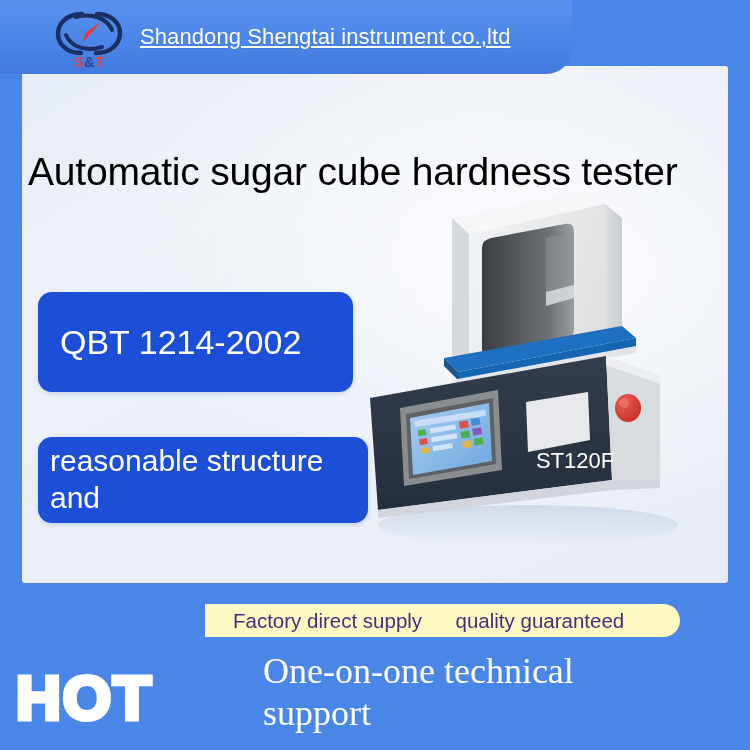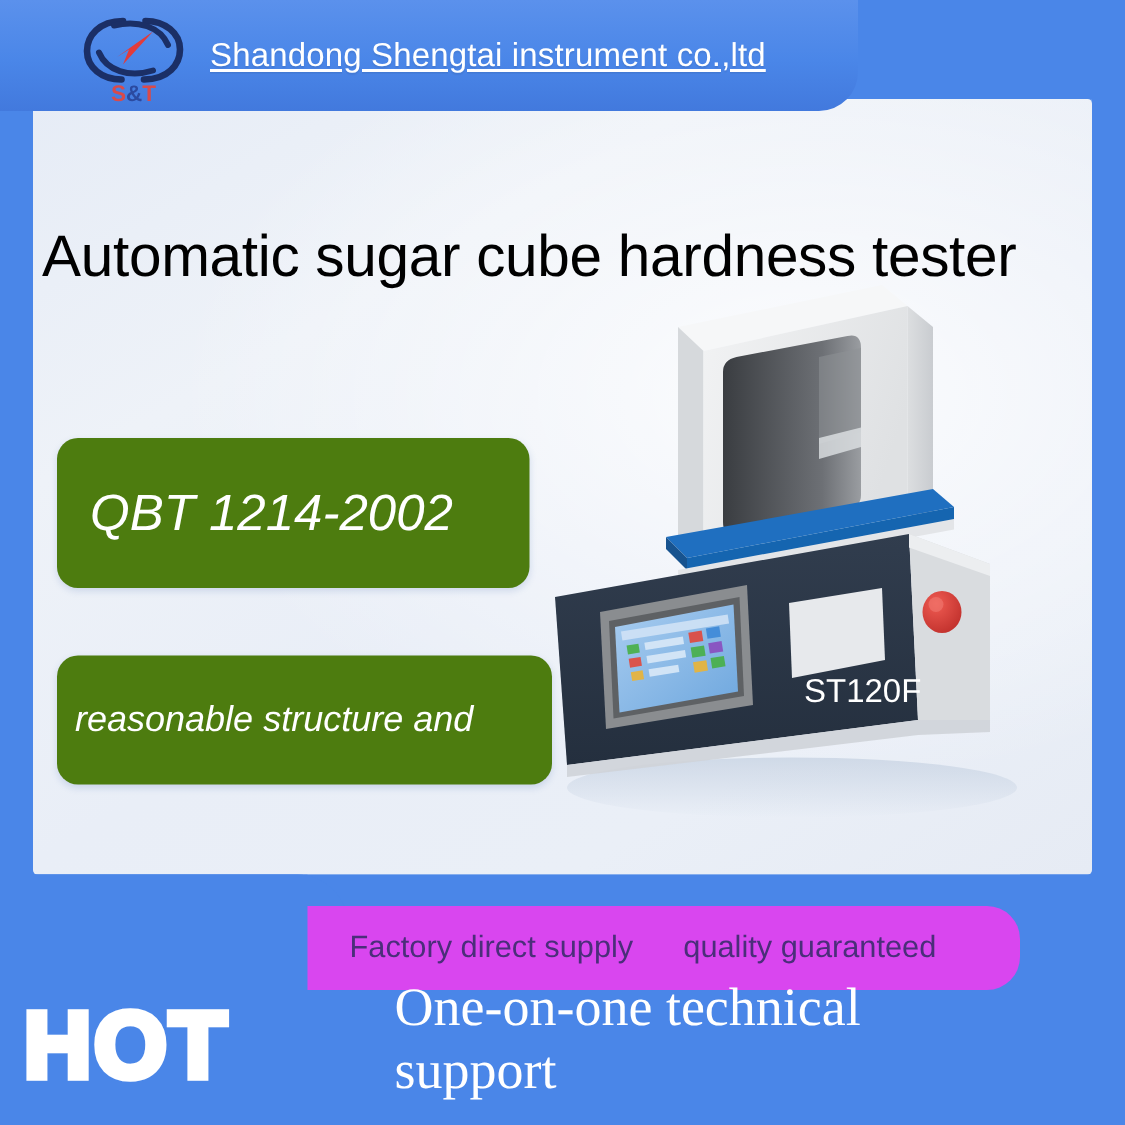--- a/index.html
+++ b/index.html
@@ -52,31 +52,31 @@
 
   
   .main-title{
     position:absolute;left:28px;top:150px;width:700px;
     font-size:39px;color:#000000;letter-spacing:-.2px;white-space:nowrap;
     z-index:5;
   }
 
   
   .chip{
-    position:absolute;background:#4d7c0f;color:#fff;border-radius:14px;
+    position:absolute;background:#1d4ed8;color:#fff;border-radius:14px;
     box-shadow:0 2px 5px rgba(60,100,170,.18);z-index:5;
-    display:flex;align-items:center;font-style:italic;
+    display:flex;align-items:center;
   }
   .chip-standard{
     left:38px;top:292px;width:315px;height:100px;
     font-size:34px;padding-left:22px;box-sizing:border-box;
   }
   .chip-feature{
     left:38px;top:437px;width:330px;height:86px;
-    font-size:24px;padding-left:12px;box-sizing:border-box;line-height:1.23;
+    font-size:30px;padding-left:12px;box-sizing:border-box;line-height:1.23;
   }
   .chip-feature .l2{display:block;text-align:center;}
 
   
   .product{
     position:absolute;left:360px;top:180px;width:340px;height:370px;z-index:4;
   }
   .product svg{display:block;}
 
   
@@ -87,22 +87,22 @@
   .bottom-block:before{
     content:"";position:absolute;left:0;top:0;width:232px;height:36px;
     background:#4a86e8;border-top-right-radius:34px;
   }
   .hot-badge{
     position:absolute;left:16px;top:633px;z-index:9;
     font-size:62px;font-weight:bold;color:#ffffff;letter-spacing:2px;
     -webkit-text-stroke:5px #ffffff;paint-order:stroke fill;margin-top:29px;
   }
   .orange-banner{
-    position:absolute;left:205px;top:604px;width:475px;height:56px;
-    background:#d946ef;border-radius:0 22px 22px 0;z-index:8;
+    position:absolute;left:205px;top:604px;width:475px;height:33px;
+    background:#fef9c3;border-radius:0 22px 22px 0;z-index:8;
     display:flex;align-items:center;
   }
   .orange-banner .ob-text{
     color:#4b2e7a;font-size:20.5px;margin-left:28px;white-space:nowrap;
   }
   .ob-gap{display:inline-block;width:22px;}
   .support-text{
     position:absolute;left:263px;top:650px;width:470px;z-index:9;
     color:#ffffff;font-size:36px;line-height:1.18;font-family:Liberation Serif, serif;
   }

